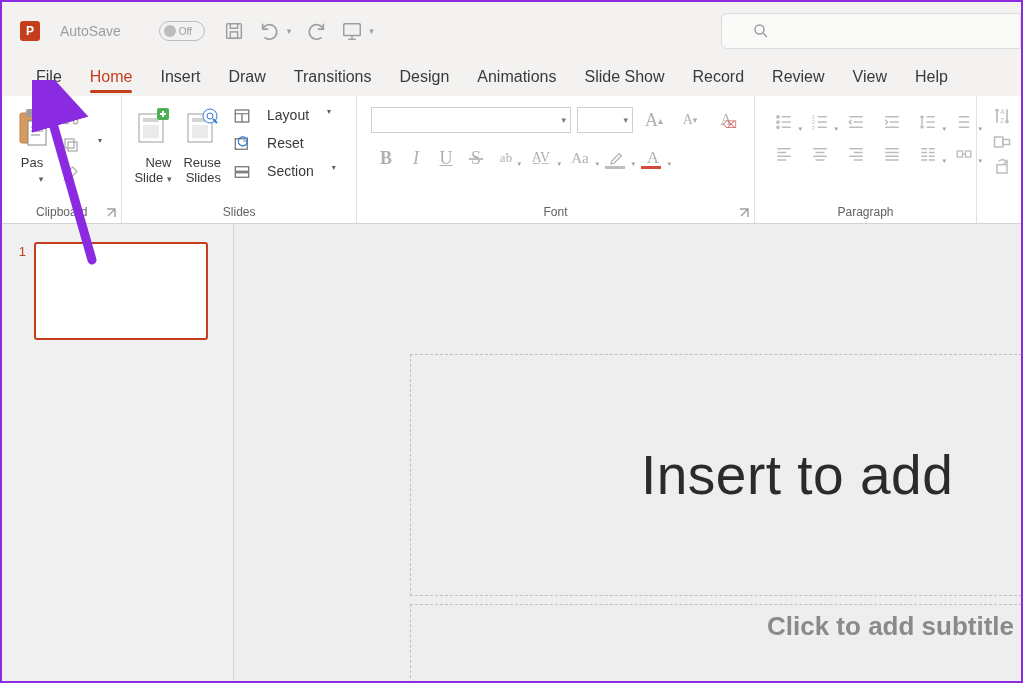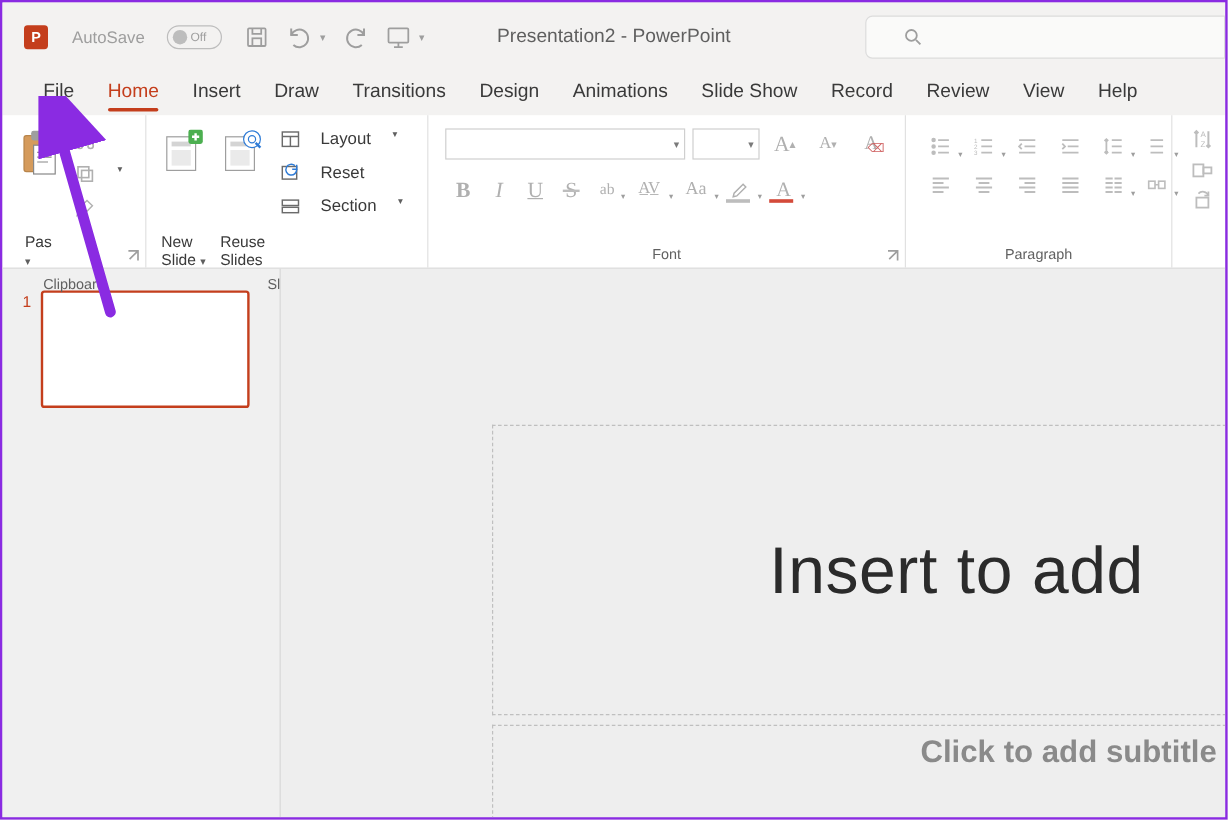--- a/index.html
+++ b/index.html
@@ -2,21 +2,21 @@
 <html><head>
 <meta charset="utf-8">
 <style>
   * { box-sizing: border-box; margin: 0; padding: 0; font-family: "Segoe UI", Arial, sans-serif; }
   html, body { width: 1023px; height: 683px; overflow: hidden; }
   body { background: #f0f0f0; border: 2px solid #8a2be2; position: relative; }
 
   
   .titlebar { height: 58px; background: #f3f2f1; display: flex; align-items: center; position: relative; }
   .app-icon { width: 20px; height: 20px; background: #c43e1c; border-radius: 3px; margin-left: 18px; display: flex; align-items: center; justify-content: center; color: #fff; font-size: 12px; font-weight: bold; }
-  .autosave { margin-left: 20px; color: #9e9e9e; font-size: 14px; display: flex; align-items: center; gap: 4px; }
+  .autosave { margin-left: 20px; color: #9e9e9e; font-size: 14px; display: flex; align-items: center; gap: 24px; }
   .toggle { width: 46px; height: 20px; border: 1.5px solid #bdbdbd; border-radius: 12px; display: flex; align-items: center; padding: 0 4px; gap: 3px; margin-left: 14px; }
   .toggle-knob { width: 12px; height: 12px; border-radius: 50%; background: #bdbdbd; }
   .toggle-txt { font-size: 10px; color: #9e9e9e; }
   .qat { display: flex; align-items: center; gap: 14px; margin-left: 18px; color: #9e9e9e; }
   .qat svg { width: 22px; height: 22px; }
   .title { position: absolute; left: 50%; transform: translateX(-50%); color: #5f5f5f; font-size: 16px; }
   .searchbox { position: absolute; right: 0; top: 11px; width: 300px; height: 36px; background: #fafaf9; border: 1px solid #dcdcdc; border-top-left-radius: 6px; border-bottom-left-radius: 6px; display: flex; align-items: center; padding-left: 30px; gap: 14px; }
   .searchbox svg { width: 18px; height: 18px; color: #9e9e9e; }
   .searchbox input { border: none; outline: none; background: transparent; font-size: 15px; color: #666; width: 200px; }
 
@@ -28,21 +28,21 @@
 
   
   .ribbon { height: 128px; background: #ffffff; border-bottom: 1px solid #d4d4d4; display: flex; }
   .group { border-right: 1px solid #e1e1e1; padding: 6px 8px 2px; display: flex; flex-direction: column; justify-content: space-between; position: relative; }
   .group-body { display: flex; align-items: flex-start; gap: 4px; flex: 1; }
   .group-label { text-align: center; font-size: 12px; color: #616161; padding: 3px 0 2px; position: relative; }
   .group-launcher { position: absolute; right: 2px; bottom: 2px; width: 14px; height: 14px; color: #9e9e9e; }
 
   .bigbtn { display: flex; flex-direction: column; align-items: center; justify-content: flex-start; padding: 2px 4px; gap: 4px; cursor: pointer; }
   .bigbtn .icon-slot { height: 48px; display: flex; align-items: center; justify-content: center; }
-  .bigbtn .lbl { font-size: 13px; color: #3a3a3a; text-align: left; line-height: 1.15; margin-top: 39px; }
+  .bigbtn .lbl { font-size: 13px; color: #3a3a3a; text-align: right; line-height: 1.15; }
   .bigbtn .caret { font-size: 9px; color: #5f5f5f; }
 
   .smallbtn-col { display: flex; flex-direction: column; gap: 4px; padding-top: 3px; }
   .smallbtn { display: flex; align-items: flex-start; gap: 16px; padding: 3px 4px; cursor: pointer; font-size: 14px; color: #3a3a3a; }
   .smallbtn svg, .smallbtn .icon16 { width: 18px; height: 18px; }
   .smallbtn .caret { font-size: 8px; color: #5f5f5f; margin-left: 2px; }
 
   .disabled { color: #b0b0b0 !important; }
   .disabled svg { color: #b0b0b0; }
 
@@ -116,21 +116,20 @@
     </span>
     <span>
       <svg viewBox="0 0 24 24" fill="none" stroke="currentColor" stroke-width="1.6">
           <rect x="3" y="4" width="18" height="13" rx="1"></rect>
           <path d="M12 17v4"></path>
           <path d="M8 21h8"></path>
         </svg>
     </span>
     <span class="caret" style="font-size:9px;margin-left:-8px;">▾</span>
   </div>
-  <div class="title">Presentation2  -  PowerPoint</div>
   <div class="searchbox">
     <svg viewBox="0 0 24 24" fill="none" stroke="currentColor" stroke-width="2">
         <circle cx="10" cy="10" r="6"></circle>
         <path d="M20 20l-5-5"></path>
       </svg>
   </div>
 </div>
 
 <div class="tabs">
   <div class="tab">File</div>

